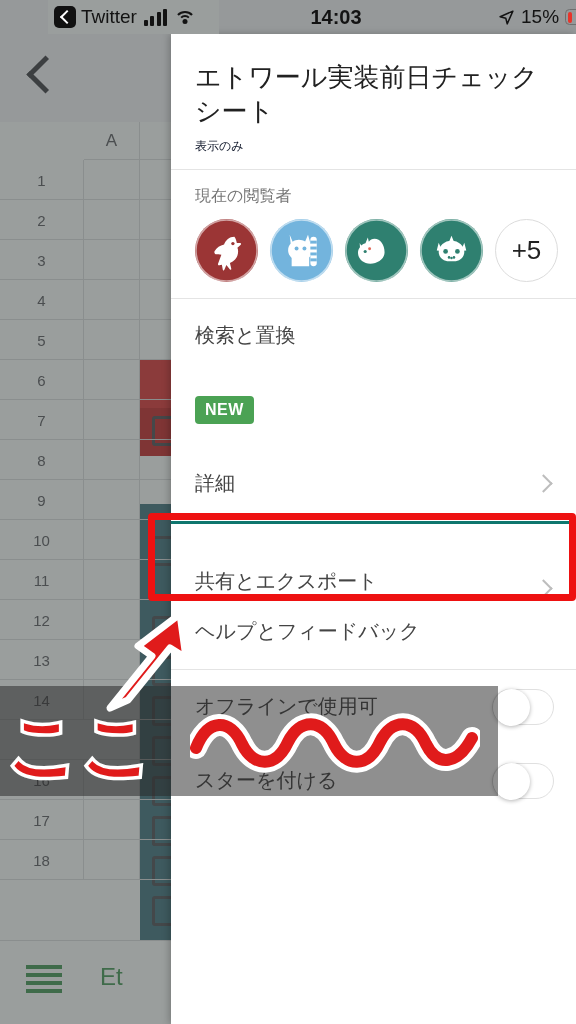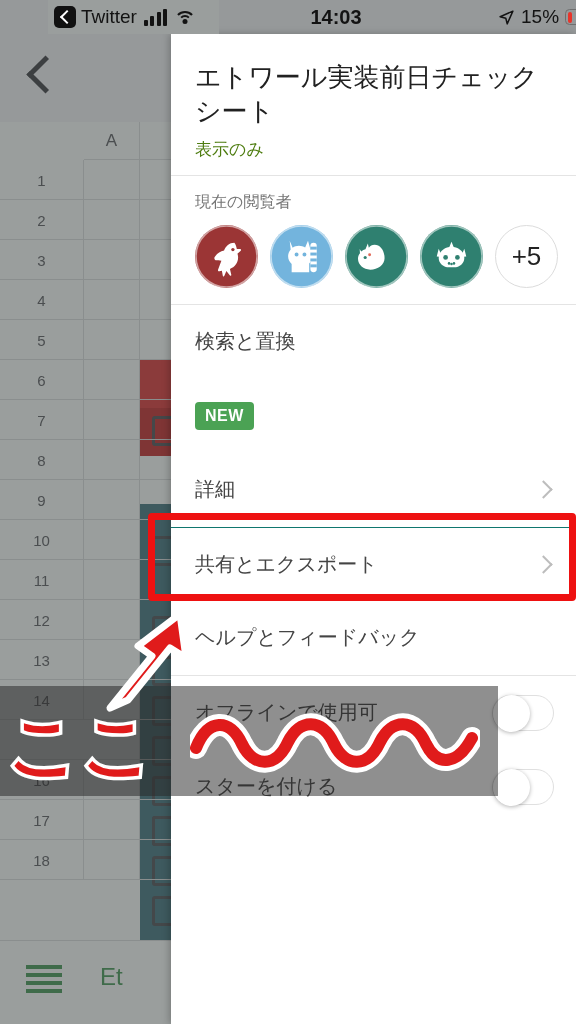--- a/index.html
+++ b/index.html
@@ -150,21 +150,21 @@
   #menu{
     position:absolute; right:0; top:34px; width:405px; height:990px;
     background:#fff; z-index:20;
     box-shadow:-2px 0 7px rgba(0,0,0,.22);
   }
   #menu-header{ padding:26px 24px 14px 24px; }
   #doc-title{
     font-size:26px; line-height:1.32; color:#212121; font-weight:400;
   }
   #doc-subtitle{
-    margin-top:9px; font-size:17px; color:#4d7c0f;
+    margin-top:9px; font-size:12px; color:#0f172a;
   }
   .sep{ height:1px; background:#e4e4e4; }
 
   #viewers-block{ padding:16px 24px 16px 24px; }
   #viewers-label{ font-size:16px; color:#757575; }
   #viewers-row{ display:flex; align-items:center; gap:12px; margin-top:12px; }
   .avatar{
     width:63px; height:63px; border-radius:50%;
     display:flex; align-items:center; justify-content:center;
     font-size:0; flex:none; position:relative;
@@ -417,21 +417,21 @@
 
   <div class="menu-item">
     <span id="badge-new">NEW</span>
   </div>
 
   <div class="menu-item">
     <span class="menu-item-label">詳細</span>
     <span class="chev-right"></span>
   </div>
 
-  <div class="menu-item" style="border-top:1px solid #0f766e;">
+  <div class="menu-item" style="border-top:3px solid #0f766e;align-items:flex-end;">
     <span class="menu-item-label">共有とエクスポート</span>
     <span class="chev-right"></span>
   </div>
 
   <div class="menu-item">
     <span class="menu-item-label">ヘルプとフィードバック</span>
   </div>
 
   <div class="sep"></div>
 

